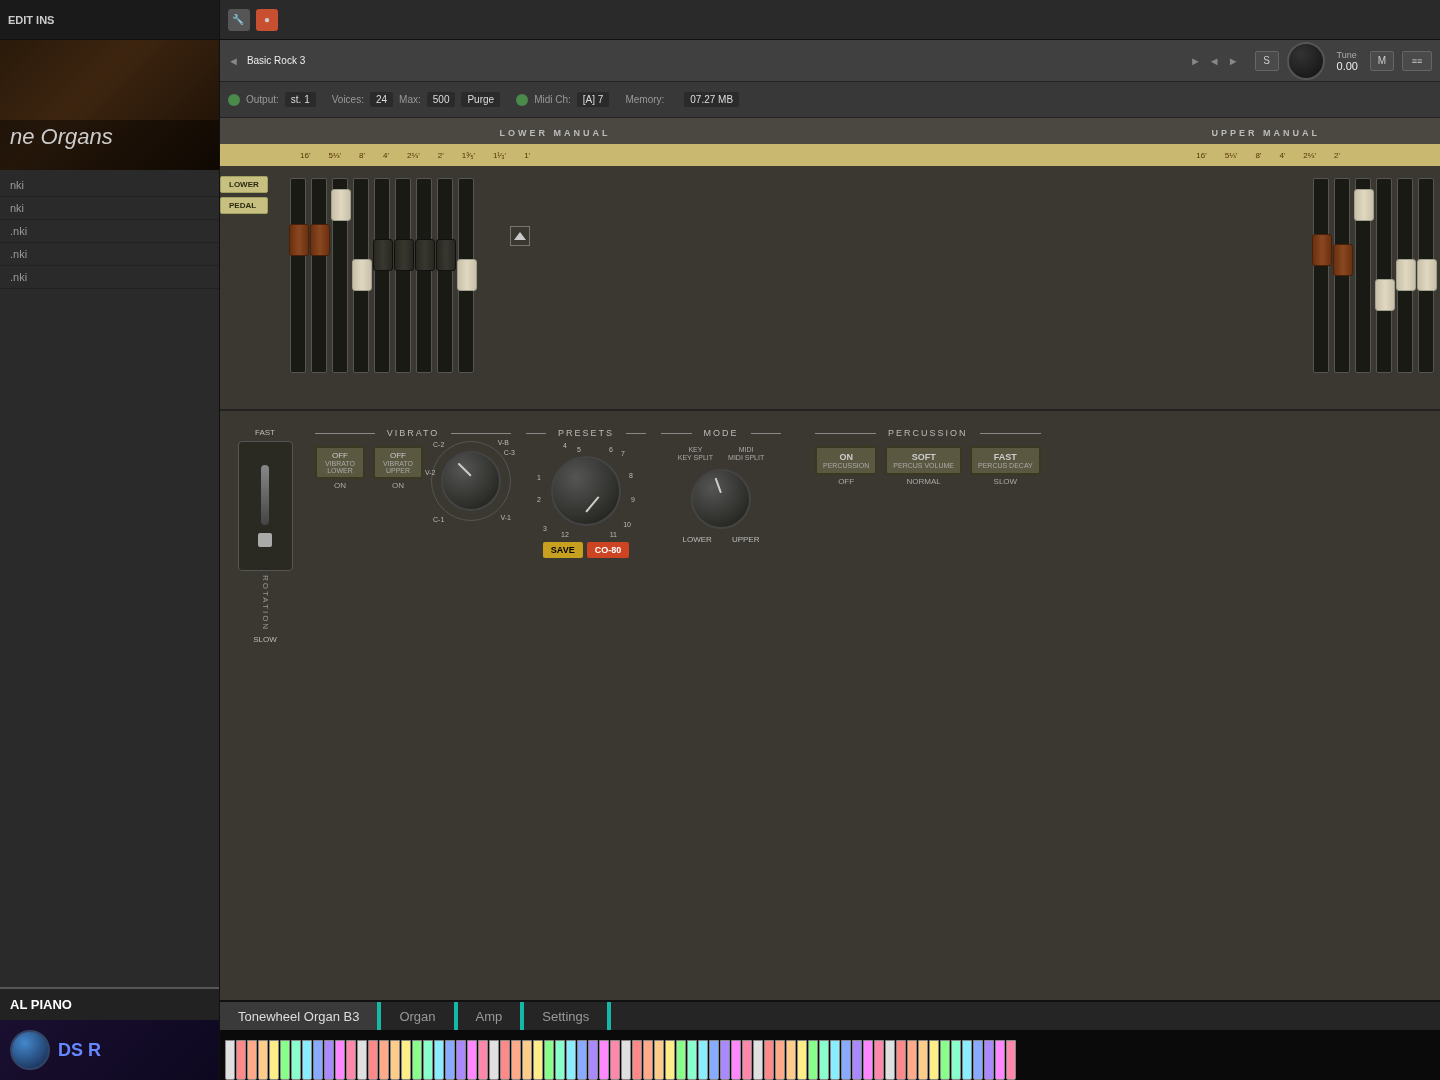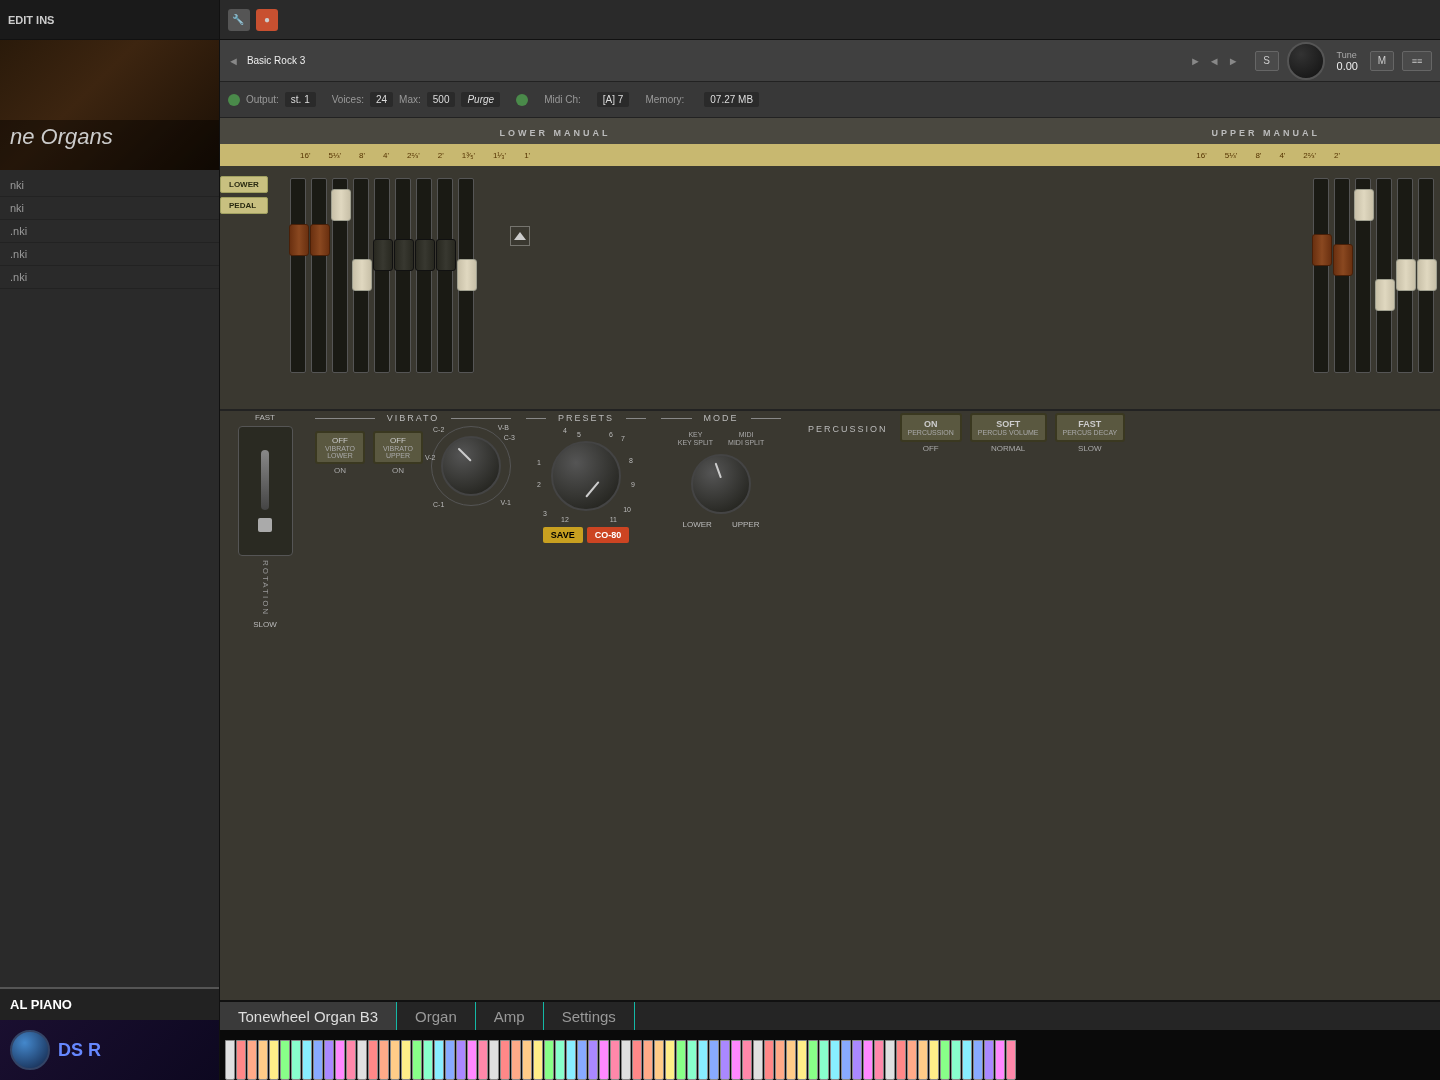--- a/index.html
+++ b/index.html
@@ -228,22 +228,23 @@
     
     .mode-section {
       display: flex;
       flex-direction: column;
       min-width: 120px;
     }
 
     
     .percussion-section {
       display: flex;
-      flex-direction: row;
+      flex-direction: column;
       min-width: 200px;
+      margin-left: 19px;
     }
 
     
     .action-bar {
       display: flex;
       gap: 4px;
       margin-top: 8px;
     }
 
     .save-btn {
@@ -276,23 +277,23 @@
       align-items: center;
       border-top: 2px solid #111;
       flex-shrink: 0;
     }
 
     .tab-btn {
       padding: 0 18px;
       height: 100%;
       display: flex;
       align-items: center;
-      font-size: 15px;
+      font-size: 13px;
       color: #999;
-      border-right: 1px solid #14b8a6;
+      border-right: 4px solid #14b8a6;
       cursor: pointer;
     }
 
     .tab-btn.active {
       background: #3a3a3a;
       color: #ddd;
     }
 
     
     .pitch-mod-row {
@@ -416,23 +417,23 @@
     <div style="display:flex;align-items:center;gap:6px;">
       <div style="width:12px;height:12px;background:#4a8a4a;border-radius:50%;"></div>
       <span class="inst-label">Output:</span>
       <span class="inst-value">st. 1</span>
     </div>
     <div style="display:flex;align-items:center;gap:6px;">
       <span class="inst-label">Voices:</span>
       <span class="inst-value">24</span>
       <span class="inst-label">Max:</span>
       <span class="inst-value">500</span>
-      <span class="inst-value" style="cursor:pointer;font-style:italic;">Purge</span>
-    </div>
-    <div style="display:flex;align-items:center;gap:16px;">
+      <span class="inst-value" style="cursor:pointer;">Purge</span>
+    </div>
+    <div style="display:flex;align-items:center;gap:6px;">
       <div style="width:12px;height:12px;background:#4a8a4a;border-radius:50%;"></div>
       <span class="inst-label">Midi Ch:</span>
       <span class="inst-value">[A] 7</span>
     </div>
     <div style="display:flex;align-items:center;gap:20px;">
       <span class="inst-label">Memory:</span>
       <span class="inst-value">07.27 MB</span>
     </div>
   </div>
 
@@ -594,21 +595,21 @@
         </div>
 
         <div style="display:flex;flex-direction:column;align-items:center;">
           <div style="width:16px;height:195px;background:#1a1a14;border:1px solid #555;border-radius:2px;position:relative;">
             <div style="position:absolute;width:20px;height:32px;background:linear-gradient(90deg,#c8c0a8,#e0d8c0,#c8c0a8);border-radius:3px;border:1px solid #a0a090;left:-2px;top:80px;cursor:pointer;"></div>
           </div>
         </div>
       </div>
     </div>
 
-    <div style="flex:1;background:#3a3830;display:flex;align-items:flex-start;padding:2px 10px;gap:15px;position:relative;overflow:hidden;">
+    <div style="flex:1;background:#3a3830;display:flex;align-items:flex-start;padding:17px 10px;gap:15px;position:relative;overflow:hidden;">
 
       <div style="display:flex;flex-direction:column;align-items:center;min-width:70px;">
         <span style="font-size:8px;color:#bbb;margin-bottom:4px;">FAST</span>
         <div style="width:55px;height:130px;background:#2a2a22;border:1px solid #555;border-radius:4px;display:flex;flex-direction:column;align-items:center;justify-content:center;gap:8px;cursor:pointer;">
           <div style="width:8px;height:60px;background:linear-gradient(180deg,#888,#444);border-radius:4px;"></div>
           <div style="width:14px;height:14px;background:#aaa;border-radius:2px;"></div>
         </div>
         <div style="writing-mode:vertical-lr;text-align:center;font-size:8px;color:#999;letter-spacing:2px;margin:4px 0;">ROTATION</div>
         <span style="font-size:8px;color:#bbb;">SLOW</span>
       </div>

